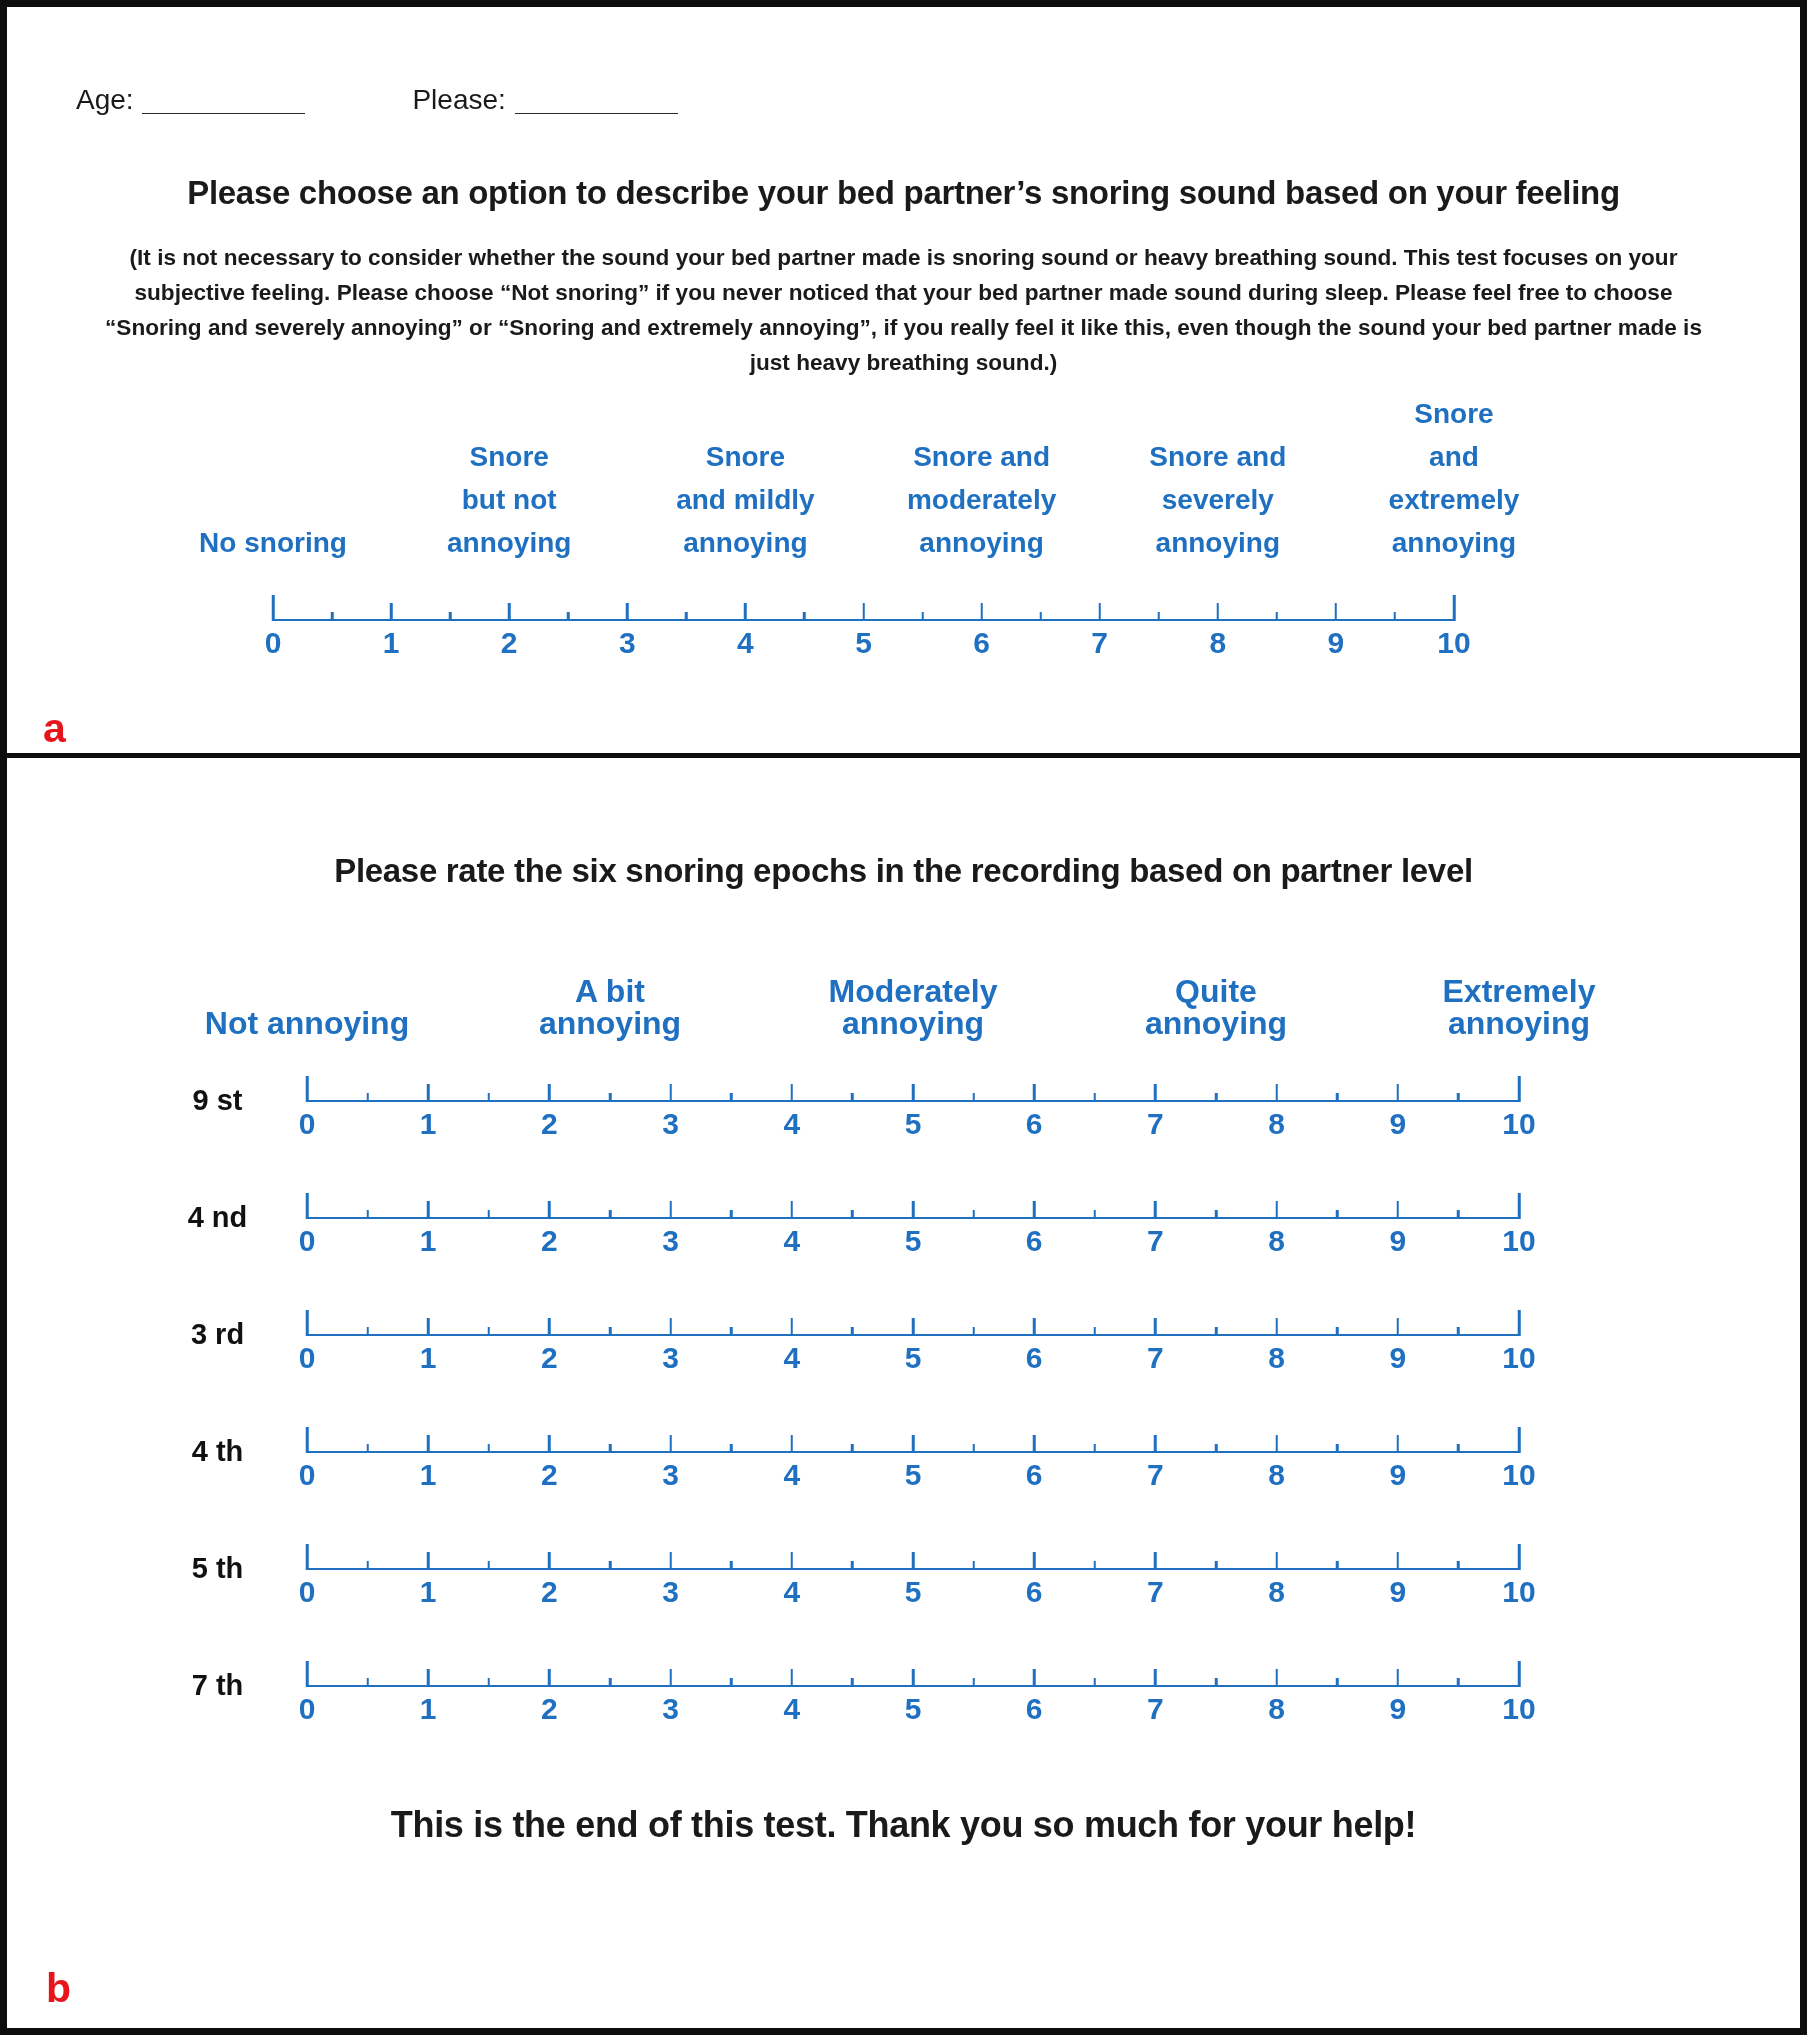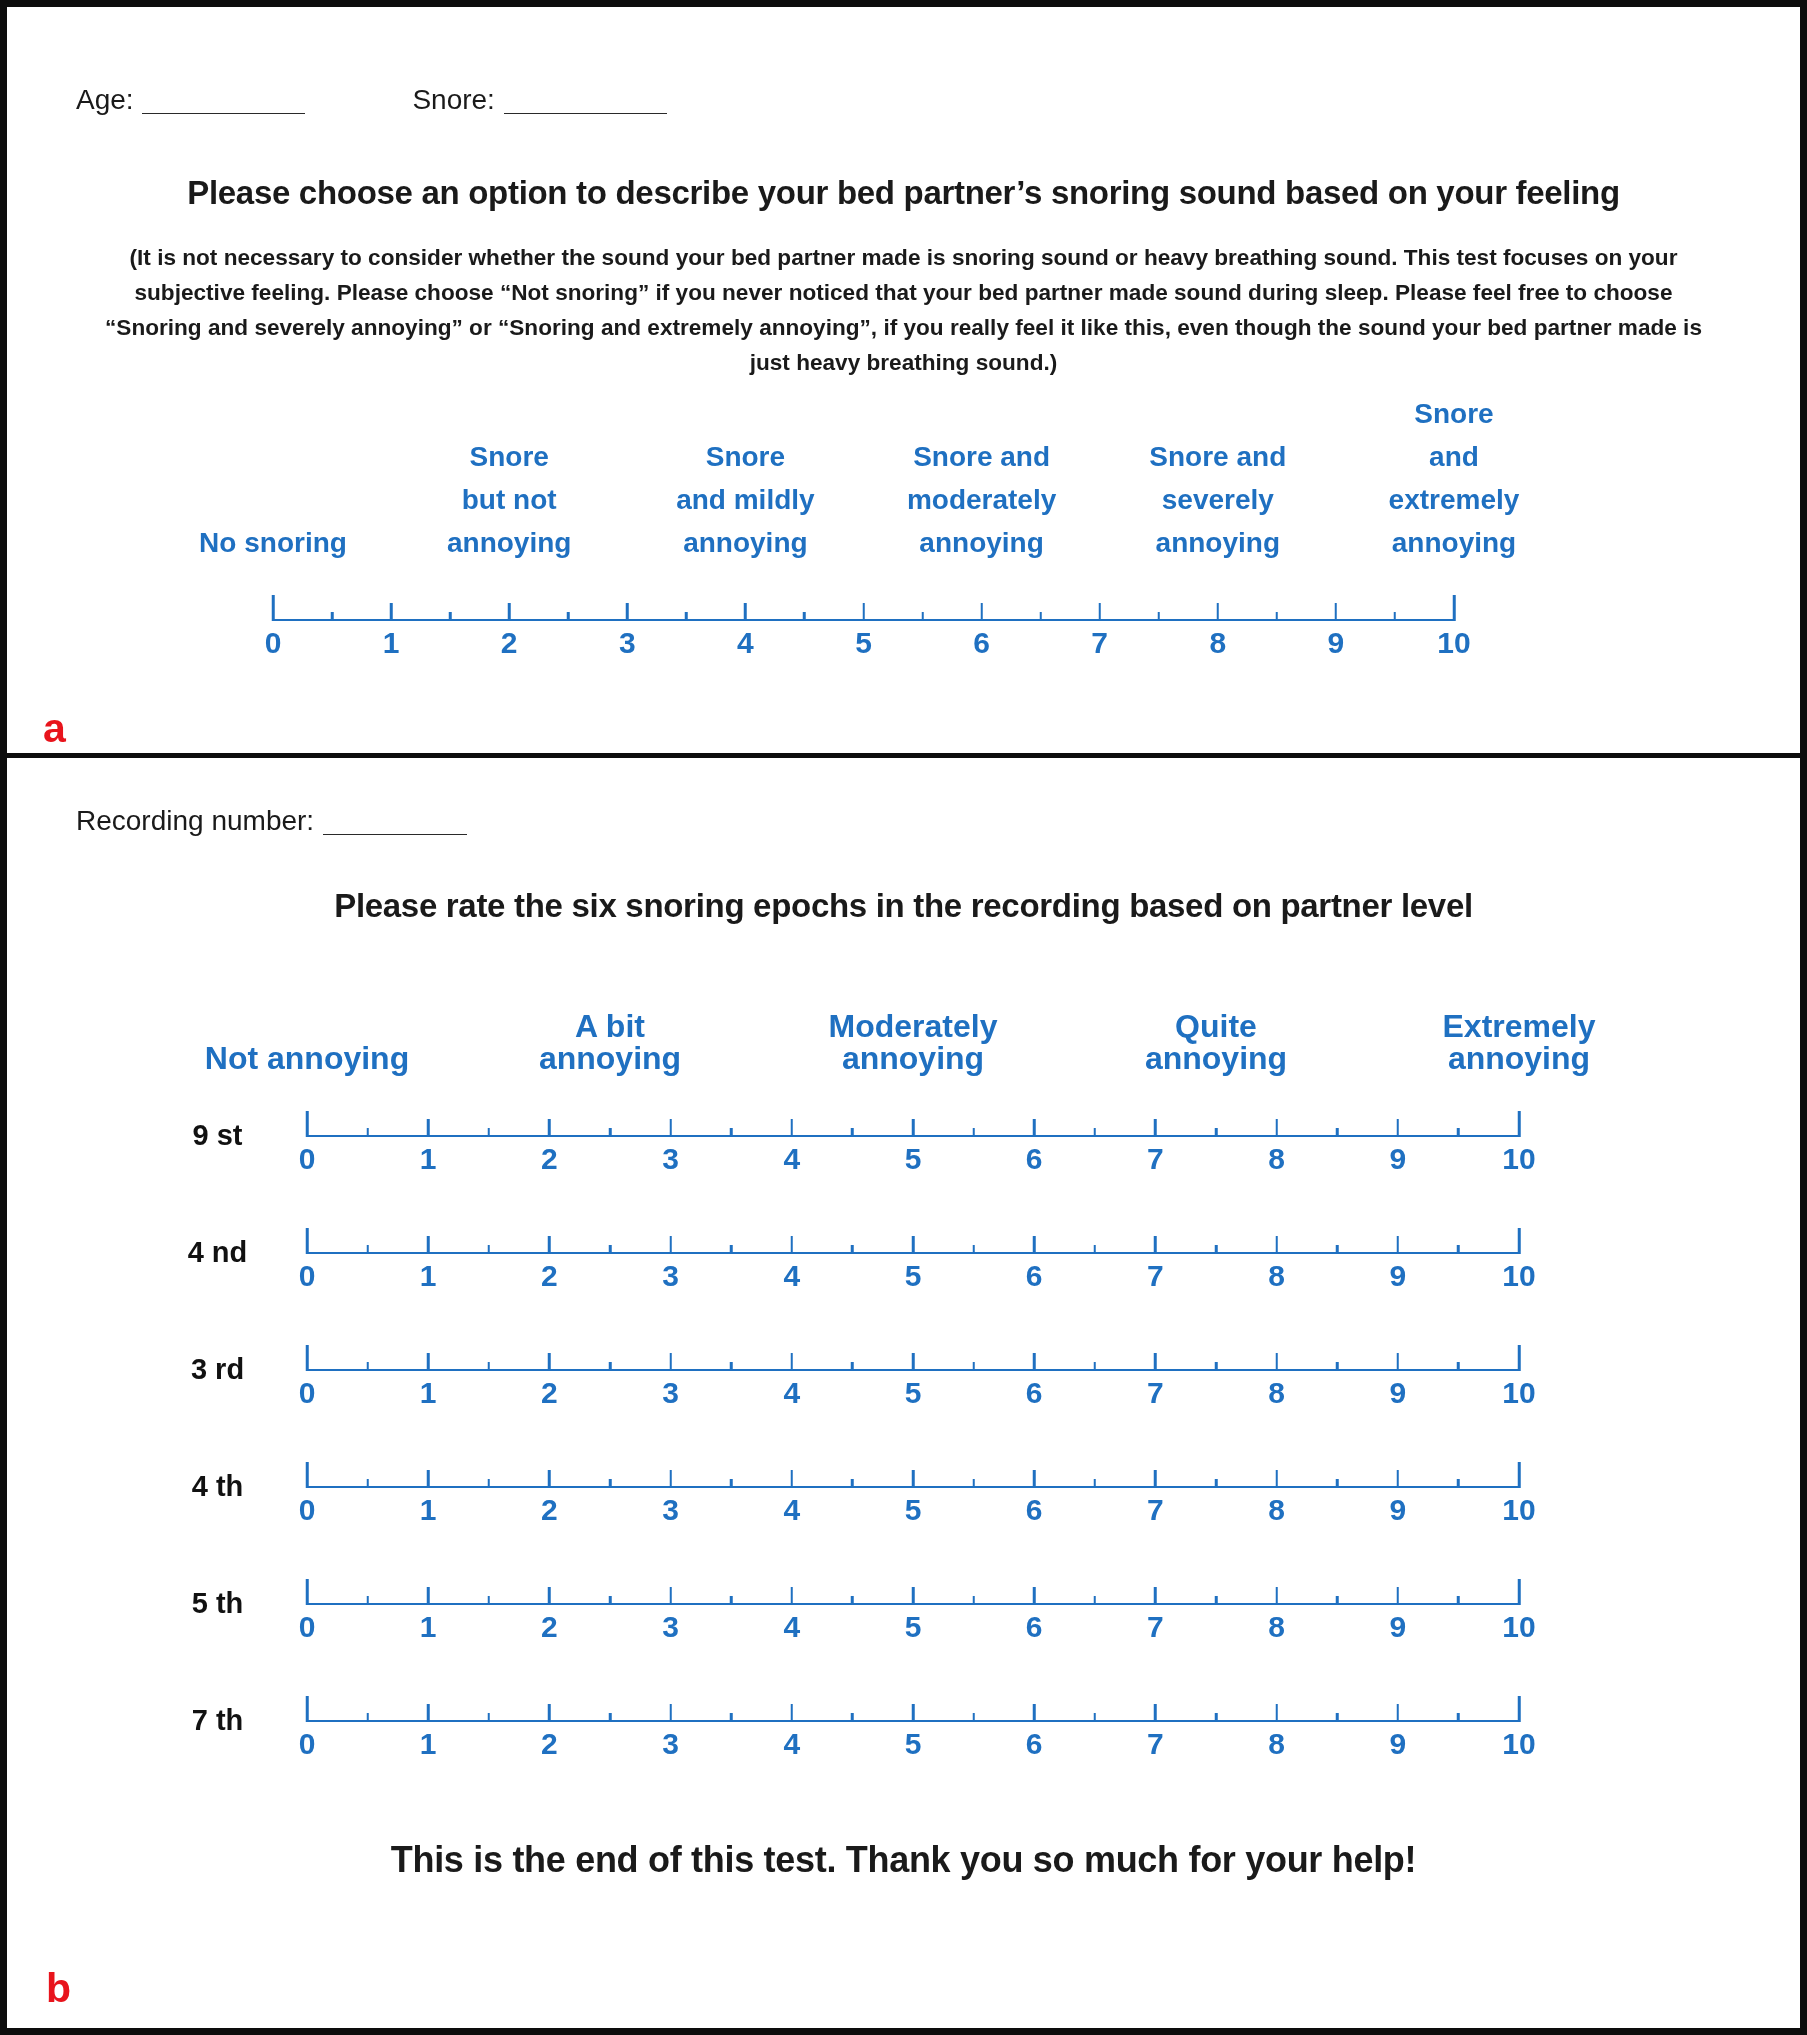--- a/index.html
+++ b/index.html
@@ -93,21 +93,21 @@
 </head>
 <body>
 
 <div class="sheet">
 
   <div class="panel panel-a">
 
     <div class="fields-row">
       <span class="field-label">Age:</span>
       <span class="field-line"></span>
-      <span class="field-label gender-group">Snore:</span>
+      <span class="field-label gender-group">Please:</span>
       <span class="field-line"></span>
     </div>
 
     <div class="big-title">Please choose an option to describe your bed partner’s snoring sound based on your feeling</div>
 
     <div class="instructions">(It is not necessary to consider whether the sound your bed partner made is snoring sound or heavy breathing sound. This test focuses on your subjective feeling. Please choose “Not snoring” if you never noticed that your bed partner made sound during sleep. Please feel free to choose “Snoring and severely annoying” or “Snoring and extremely annoying”, if you really feel it like this, even though the sound your bed partner made is just heavy breathing sound.)</div>
 
     <div class="scale-block-a">
       <div class="scale-labels labels-a">
           <span class="scale-label" style="left: 0%;">No snoring</span>
@@ -166,24 +166,20 @@
             <span style="left: 100%;">10</span>
           </div>
         </div>
     </div>
 
     <div class="corner-letter">a</div>
   </div>
 
   <div class="panel panel-b">
 
-    <div class="fields-row">
-      <span class="field-label">Recording number:</span>
-      <span class="field-line short"></span>
-    </div>
 
     <div class="big-title">Please rate the six snoring epochs in the recording based on partner level</div>
 
     <div class="scale-block-b">
       <div class="scale-labels labels-b">
           <span class="scale-label" style="left: 0%;">Not annoying</span>
           <span class="scale-label" style="left: 25%;">A bit
 annoying</span>
           <span class="scale-label" style="left: 50%;">Moderately
 annoying</span>

